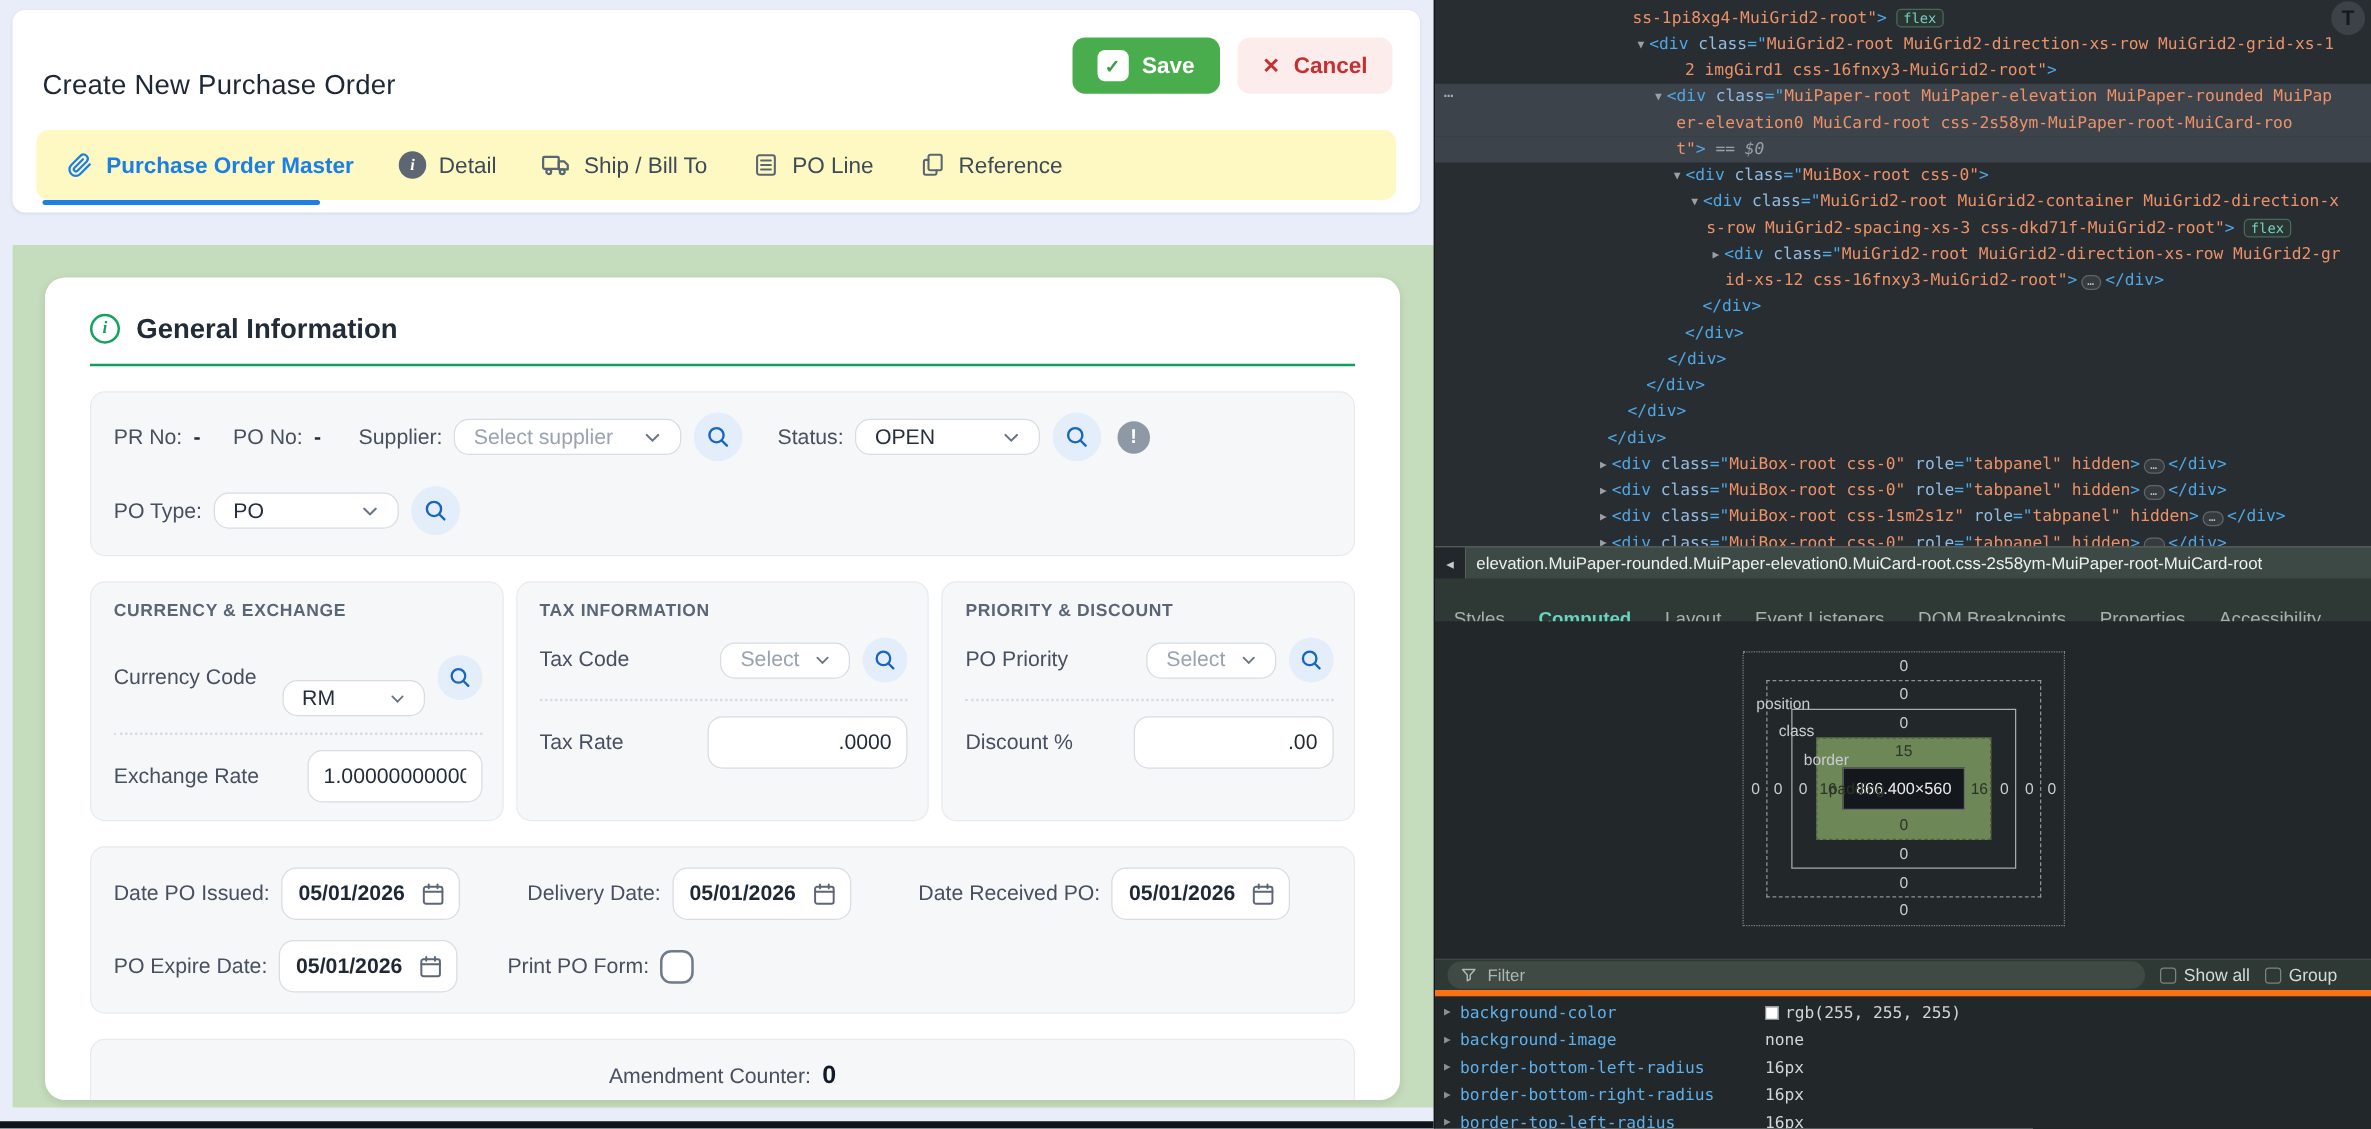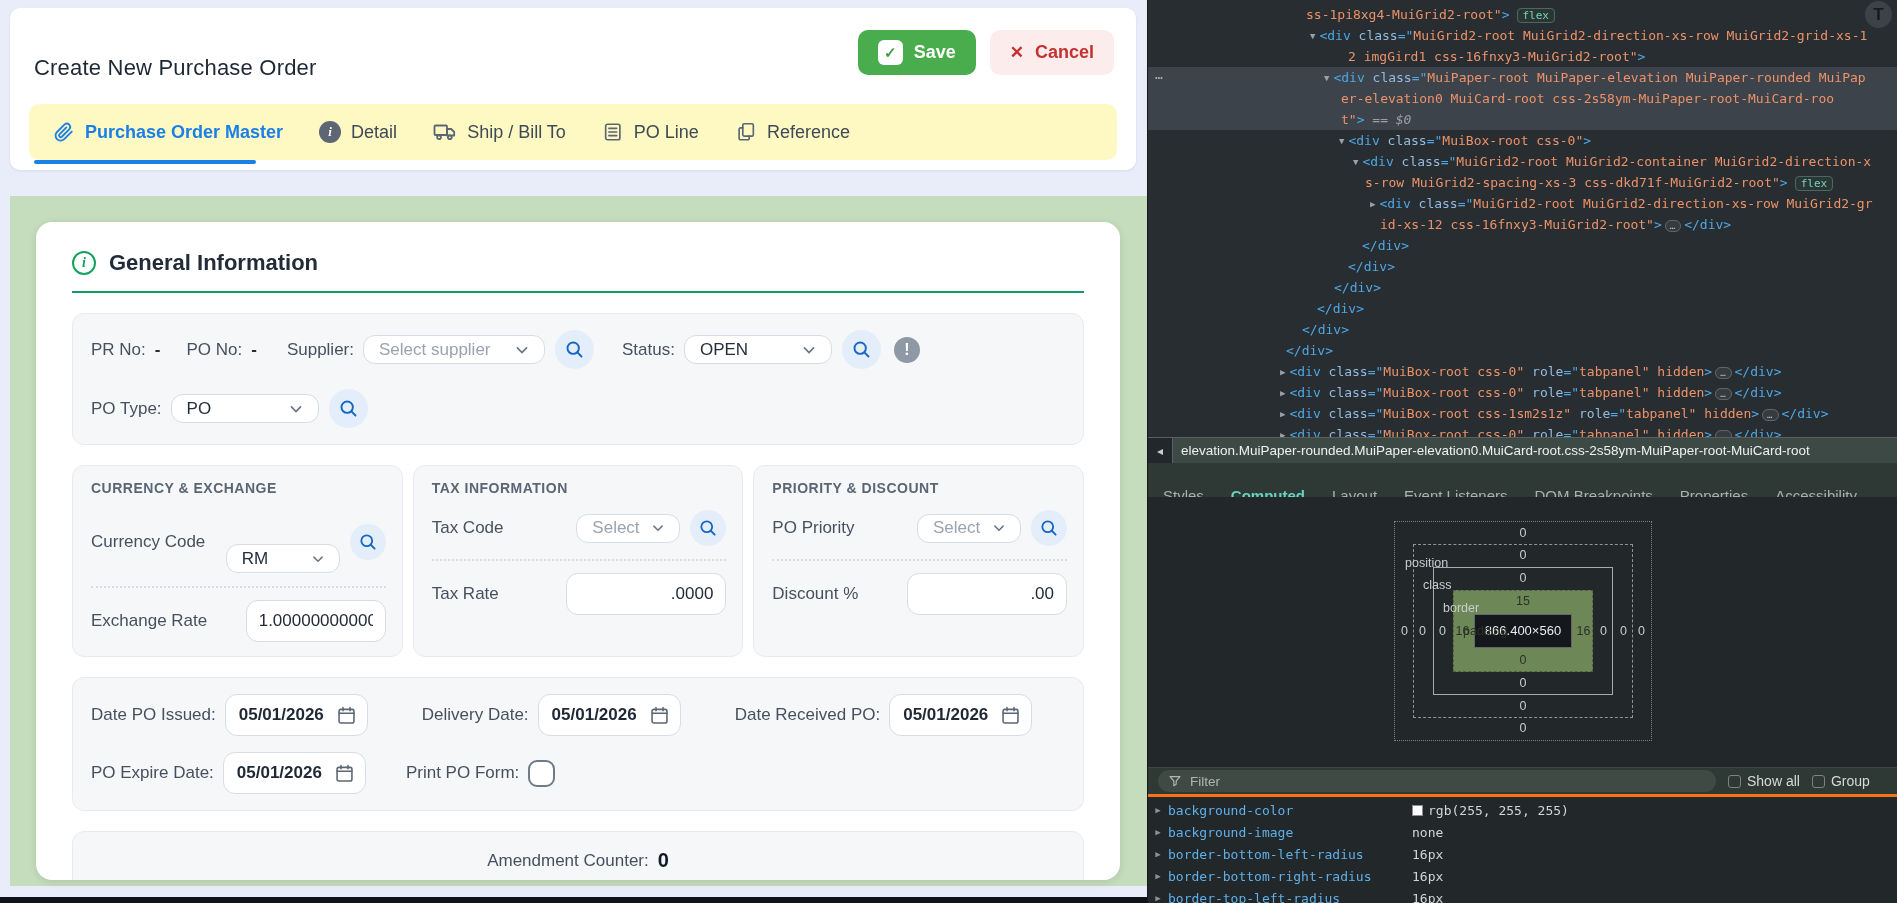--- a/index.html
+++ b/index.html
@@ -130,21 +130,21 @@
   .bm-mid > .inner { flex:1 1 auto; }
   .bm-pos { border:1px dotted #7c8184; padding:1px; }
   .bm-margin { border:1px dashed #8f9496; }
   .bm-border { border:1px solid #a6abae; margin:1px 2px; }
   .bm-padding { background:#6e8757; border:1px dashed #555f44; color:#2b3227; margin:1px 2px; }
   .bm-padding .bm-label { color:#2b3227; }
   .bm-content { background:#14181c; border:1px solid #62686c; color:#e9ebed; margin:2px 3px;
                 height:34px; line-height:32px; font-size:13px; }
 
   .filter-row { position:absolute; top:270px; left:0; right:0; height:30px; background:#2e3834;
-                border-top:1px solid #3e4743; border-bottom:3px solid #f97316;
+                border-top:1px solid #3e4743; border-bottom:5px solid #f97316;
                 display:flex; align-items:center; padding:0 10px; gap:12px; }
   .filter-pill { flex:0 0 558px; height:22px; background:#3f4a45; border-radius:12px; display:flex;
                  align-items:center; gap:8px; padding:0 10px; color:#aeb6b2; }
   .filter-pill input { flex:1; background:transparent; border:none; outline:none; color:#d6dad7;
                        font-size:13.5px; font-family:"Liberation Sans",sans-serif; }
   .filter-pill input::placeholder { color:#aeb6b2; }
   .cbx-group { display:flex; align-items:center; gap:6px; }
   .cbx { width:13px; height:13px; border:1px solid #7d847f; border-radius:3px; background:#2e3834; cursor:pointer; }
   .cbx-label { color:#d6dad7; font-size:14px; white-space:nowrap; }
 

